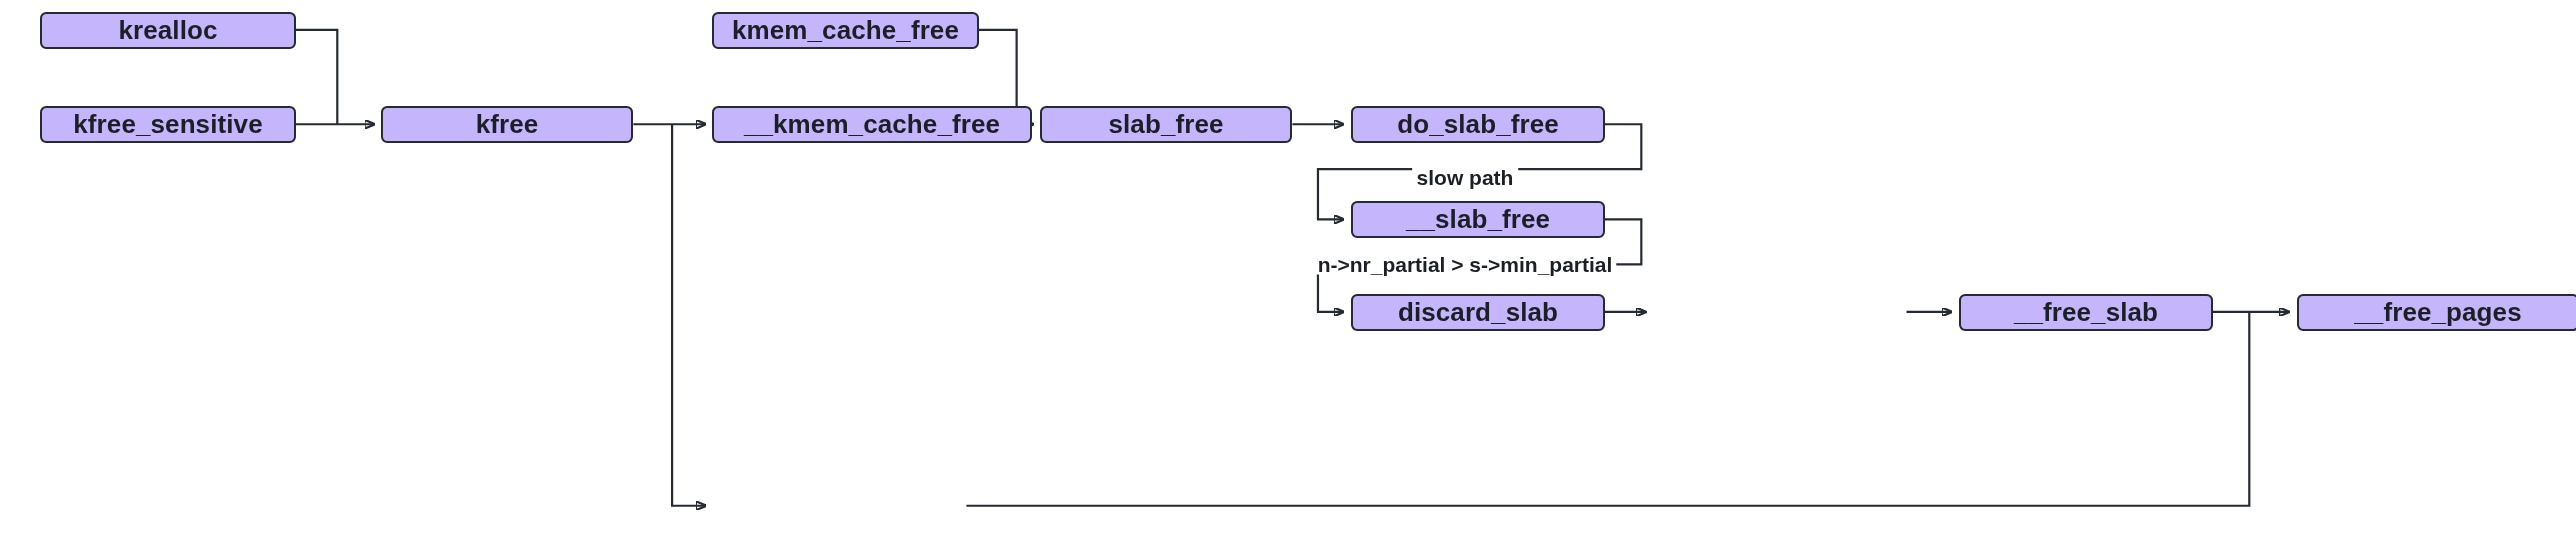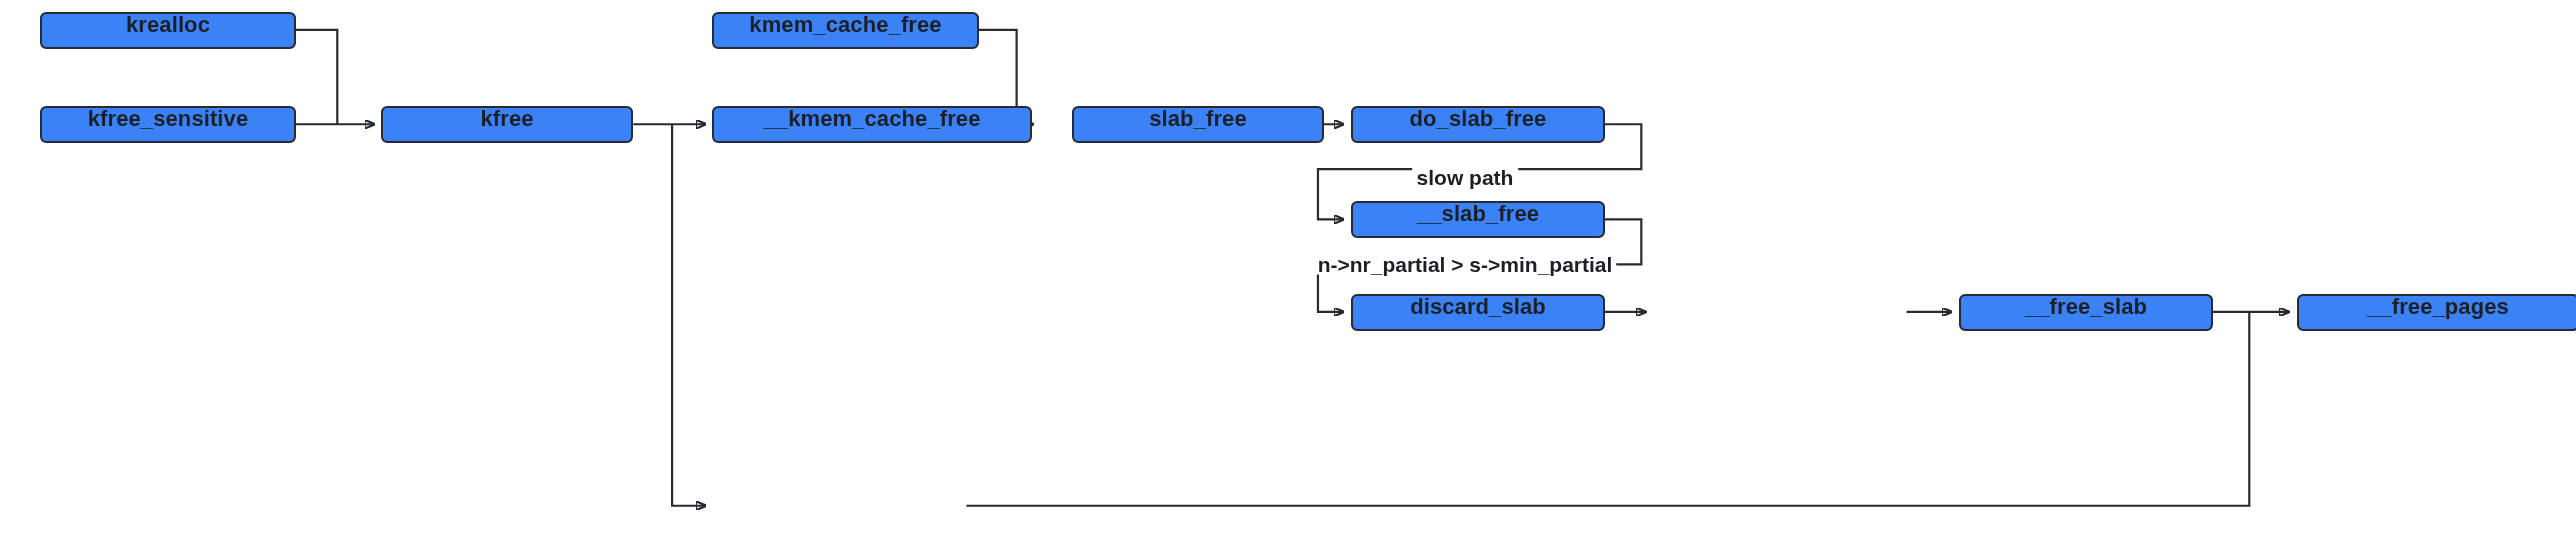--- a/index.html
+++ b/index.html
@@ -10,26 +10,26 @@
     width:2576px;
     height:541px;
     background:#ffffff;
     overflow:hidden;
   }
   .node{
     position:absolute;
     box-sizing:border-box;
     border:2.2px solid #262b33;
     border-radius:6.2px;
-    background:#3b82f6;
+    background:#c4b5fd;
     display:flex;
-    align-items:flex-start;
+    align-items:center;
     justify-content:center;
     color:#1c2026;
-    font-size:22px;
+    font-size:26px;
     font-weight:600;
     letter-spacing:0.1px;
     white-space:nowrap;
     z-index:3;
   }
   .node span{display:block;line-height:1;padding-bottom:0.9px;}
   svg#edges{
     position:absolute;
     left:0;top:0;
     width:2576px;
@@ -104,21 +104,21 @@
   </div>
   <div class="node" style="left:381px;top:106px;width:252px;height:37px;">
     <span>kfree</span>
   </div>
   <div class="node" style="left:712px;top:11.5px;width:267px;height:37px;">
     <span>kmem_cache_free</span>
   </div>
   <div class="node" style="left:712px;top:106px;width:320px;height:37px;">
     <span>__kmem_cache_free</span>
   </div>
-  <div class="node" style="left:1040px;top:106px;width:252px;height:37px;margin-left:32px;">
+  <div class="node" style="left:1040px;top:106px;width:252px;height:37px;">
     <span>slab_free</span>
   </div>
   <div class="node" style="left:1351px;top:201px;width:254px;height:37px;">
     <span>__slab_free</span>
   </div>
   <div class="node" style="left:1351px;top:106px;width:254px;height:37px;">
     <span>do_slab_free</span>
   </div>
   <div class="node" style="left:1351px;top:294px;width:254px;height:37px;">
     <span>discard_slab</span>

